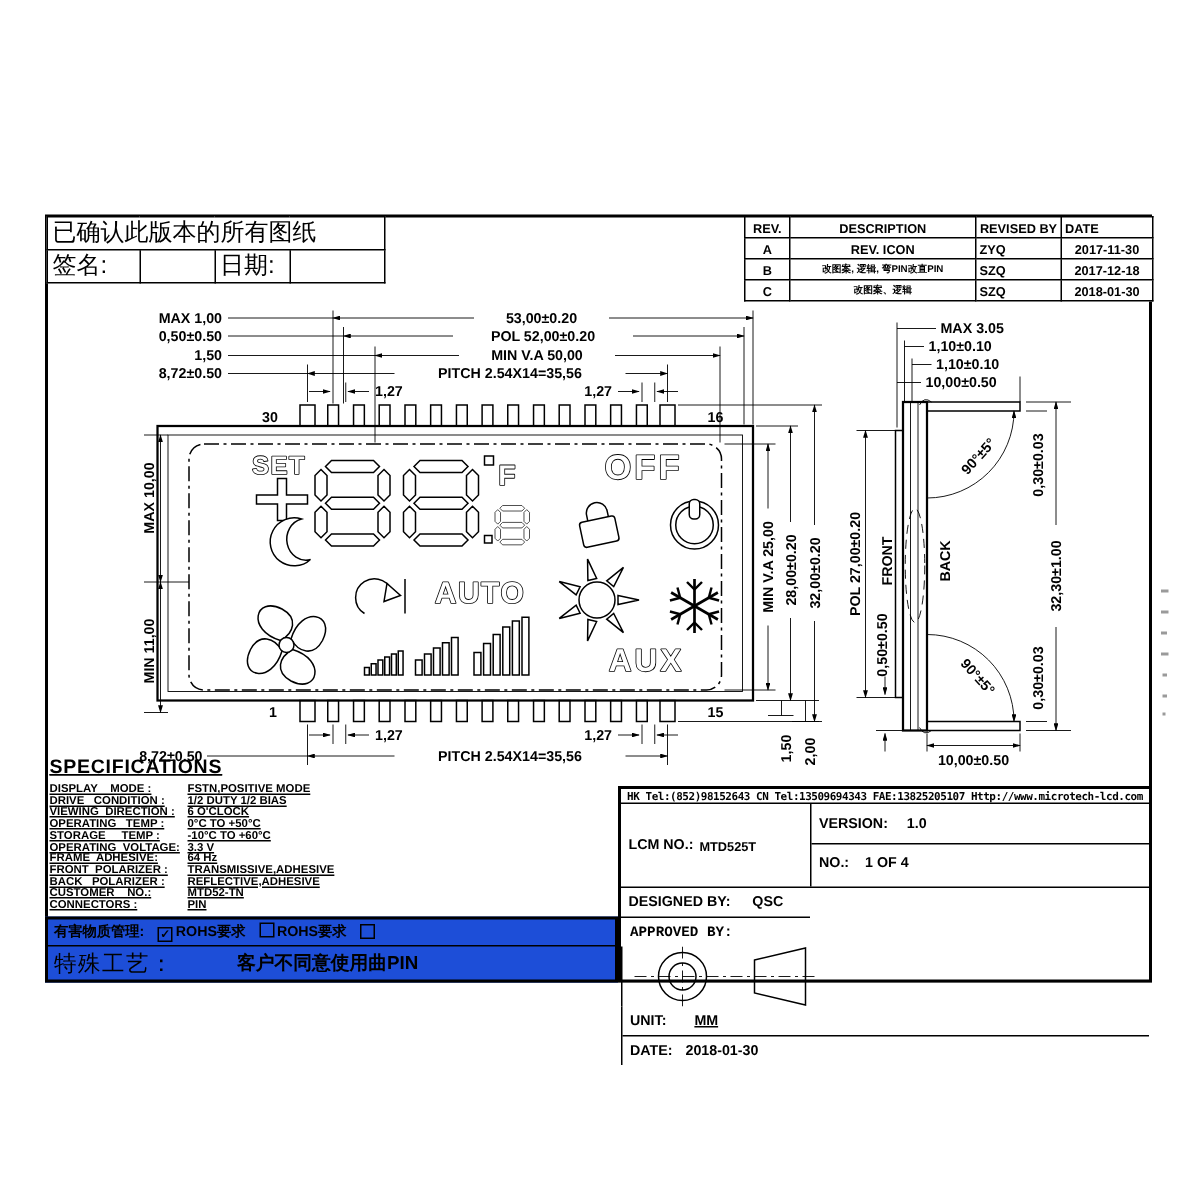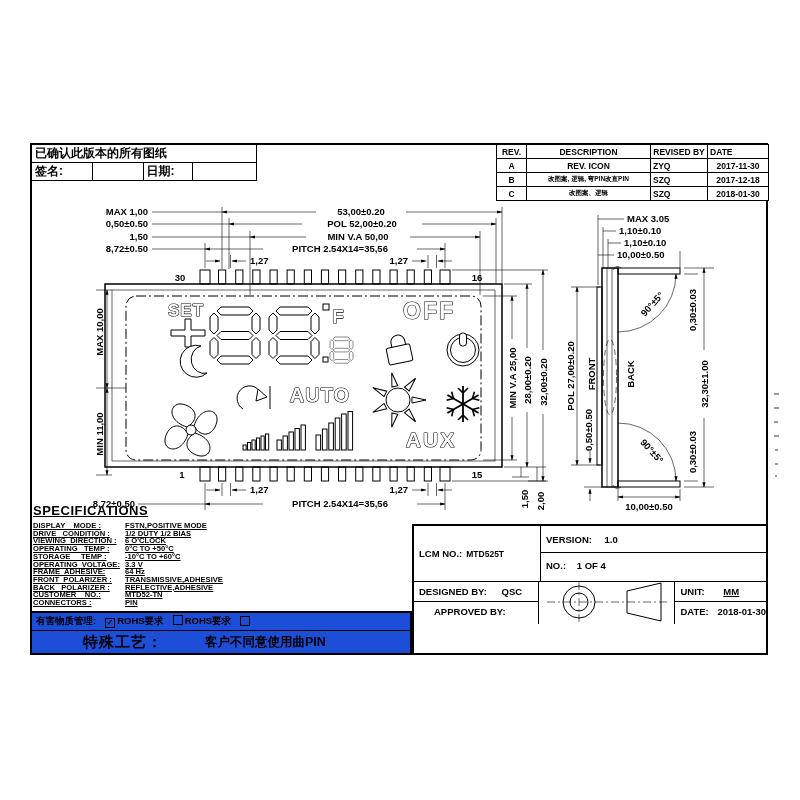--- a/index.html
+++ b/index.html
@@ -3,36 +3,36 @@
 <meta charset="utf-8">
 <style>
   html,body{margin:0;padding:0;background:#fff;}
   #page{position:relative;width:800px;height:800px;background:#fff;overflow:hidden;
         font-family:"Liberation Sans",sans-serif;color:#000;}
   .abs{position:absolute;}
   
   #frame{left:30px;top:143px;width:738px;height:512px;border:2px solid #000;box-sizing:border-box;}
   
   #confirm{left:31px;top:144px;width:226px;border:1.5px solid #000;border-collapse:collapse;box-sizing:border-box;background:#fff;}
-  #confirm td{border:1.5px solid #000;font-weight:bold;font-size:12px;padding:0 3px;height:14px;white-space:nowrap;}
+  #confirm td{border:1.5px solid #000;font-weight:normal;font-size:16px;padding:0 3px;height:14px;white-space:nowrap;}
   
   #rev{right:31px;top:144px;border-collapse:collapse;background:#fff;}
   #rev td{border:1.2px solid #000;font-weight:bold;font-size:8.5px;padding:0 2px;height:13px;text-align:center;white-space:nowrap;}
   #rev td.small{font-size:6.5px;}
   
   #specs{left:33px;top:503px;width:375px;text-decoration:underline;}
   #specs h1{font-size:13px;margin:0 0 4px 0;text-decoration:underline;letter-spacing:.5px;}
   .specrow{display:flex;font-size:7.6px;font-weight:bold;line-height:7.7px;white-space:pre;}
   .specrow .sl{width:92px;}
   
   #hazbox{left:30px;top:611px;width:382px;height:44px;border:2px solid #000;box-sizing:border-box;background:#1d4ed8;}
   #hazrow{display:flex;align-items:center;height:17px;border-bottom:1.5px solid #000;font-size:9.5px;font-weight:bold;padding-left:4px;gap:9px;white-space:nowrap;}
   .cb{display:inline-block;width:8px;height:8px;border:1.2px solid #000;font-size:8px;line-height:7px;text-align:center;vertical-align:-1px;margin-right:2px;font-weight:bold;}
   #sperow{display:flex;align-items:center;height:23px;padding-left:4px;white-space:nowrap;}
-  #sperow .spl{font-size:15px;font-weight:bold;letter-spacing:1px;margin-left:47px;}
+  #sperow .spl{font-size:15px;font-weight:normal;letter-spacing:1px;}
   #sperow .spv{font-size:12.5px;font-weight:bold;margin-left:42px;}
   
   #vd{left:234px;top:536px;display:flex;align-items:flex-end;font-size:14.5px;font-weight:500;letter-spacing:.3px;}
   #vd svg{margin:0 6px;}
   
   #tb{left:412px;top:524px;width:356px;height:131px;border:2px solid #000;box-sizing:border-box;background:#fff;}
   #company{font-family:"Liberation Serif",serif;font-weight:600;font-size:22px;text-align:center;line-height:23px;letter-spacing:1px;}
   #contact{font-family:"DejaVu Sans Mono",monospace;font-weight:bold;font-size:7.3px;letter-spacing:-.3px;text-align:center;line-height:9px;border-bottom:1.5px solid #000;}
   .tbgrid{display:flex;}
   .cell{box-sizing:border-box;font-size:9.5px;font-weight:bold;white-space:nowrap;}
@@ -493,43 +493,44 @@
       <span><span class="cb"></span><span></span></span>
     </div>
     <div id="sperow">
       <span class="spl">特殊工艺：</span>
       <span class="spv">客户不同意使用曲PIN</span>
     </div>
   </div>
 
 
   <div class="abs" id="tb">
+    <div id="contact">HK Tel:(852)98152643  CN Tel:13509694343 FAE:13825205107 Http://www.microtech-lcd.com</div>
     <div class="tbgrid" style="height:55px;">
       <div class="cell" style="width:126px;display:flex;align-items:center;padding-left:5px;gap:4px;">
         <span>LCM NO.:</span>
         <span style="font-size:8.5px">MTD525T</span>
       </div>
       <div style="flex:1;" class="bl">
         <div class="cell bb" style="height:27px;line-height:27px;padding-left:5px;">
           <span>VERSION:</span>
           <span style="margin-left:10px">1.0</span>
         </div>
         <div class="cell" style="height:26px;line-height:26px;padding-left:5px;">
           <span>NO.:</span>
           <span style="margin-left:8px">1  OF  4</span>
         </div>
       </div>
     </div>
-    <div class="tbgrid" style="height:42px;border-top:1.5px solid #000;">
+    <div class="tbgrid" style="height:42px;border-top:1.5px solid #000;flex-direction:column;">
       <div style="width:126px;">
         <div class="cell bb" style="height:20px;line-height:20px;padding-left:5px;">
           <span>DESIGNED BY:</span>
           <span style="margin-left:12px">QSC</span>
         </div>
-        <div class="cell" style="height:19px;line-height:19px;padding-left:20px;">APPROVED BY:</div>
+        <div class="cell" style="height:19px;line-height:19px;padding-left:6px;font-family:Liberation Mono, monospace;">APPROVED BY:</div>
       </div>
       <div style="width:137px;" class="bl">
         <svg width="135" height="40" viewBox="0 0 135 40">
           <circle cx="40" cy="20" r="16" class="ln"></circle>
           <circle cx="40" cy="20" r="9" class="ln"></circle>
           <line x1="8" y1="20" x2="128" y2="20" class="thin" stroke-dasharray="8 3 2 3"></line>
           <line x1="40" y1="0" x2="40" y2="40" class="thin" stroke-dasharray="8 3 2 3"></line>
           <polygon points="88,9 122,1 122,39 88,31" class="ln"></polygon>
         </svg>
       </div>

